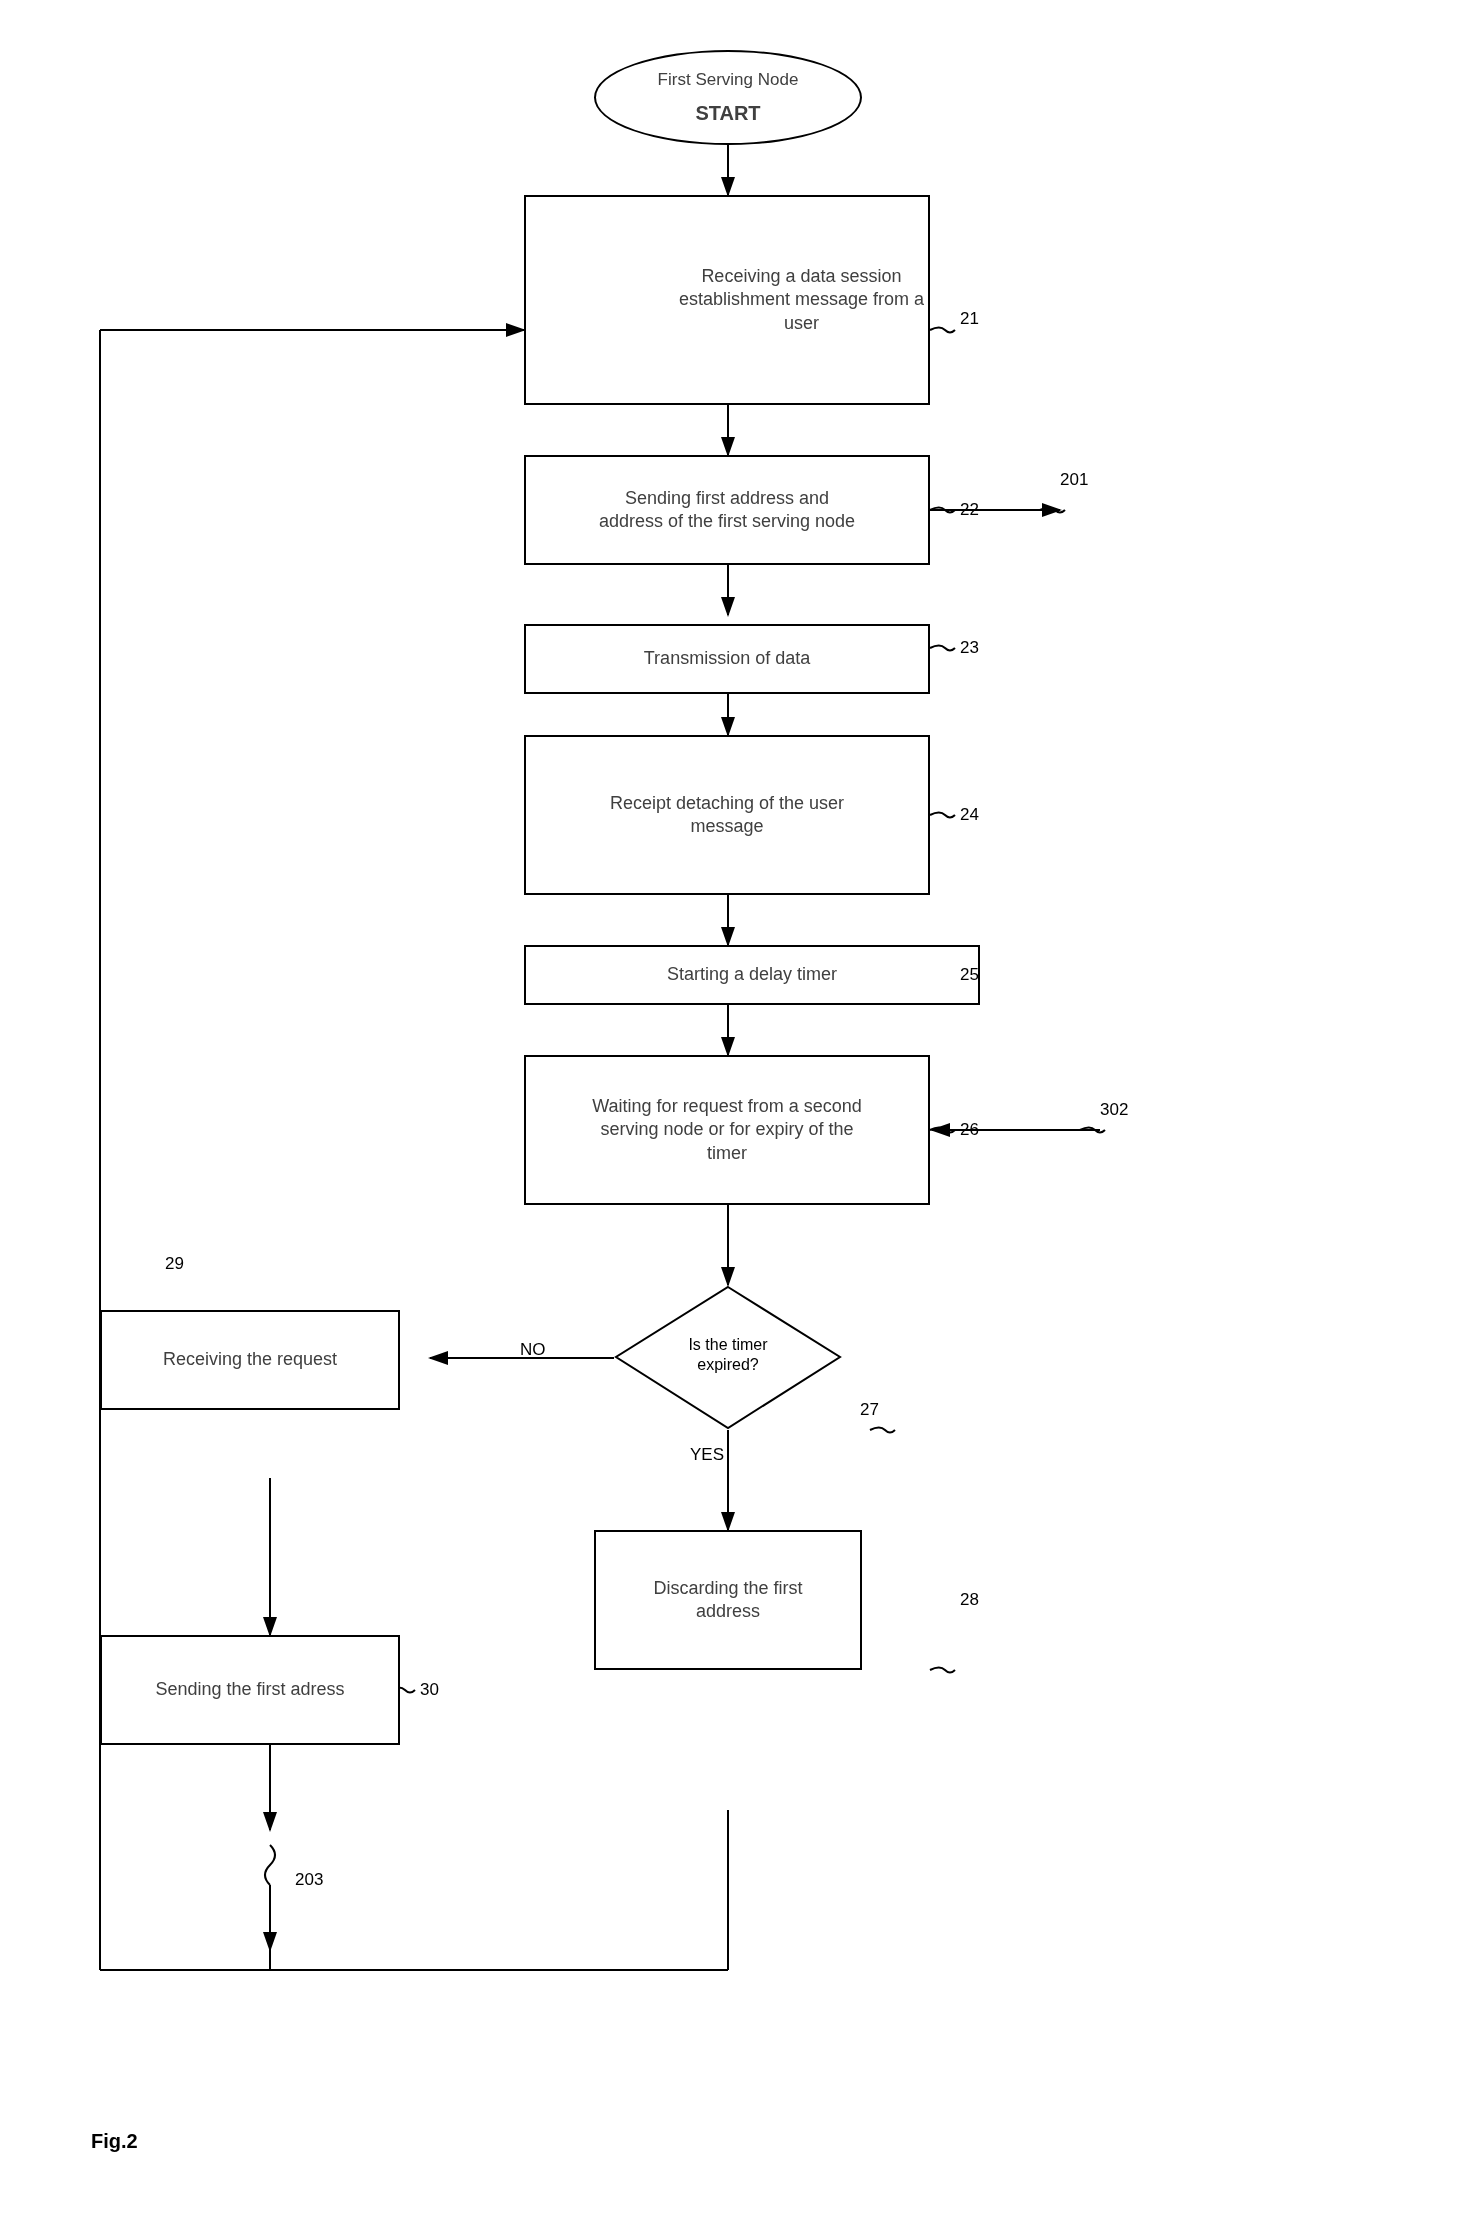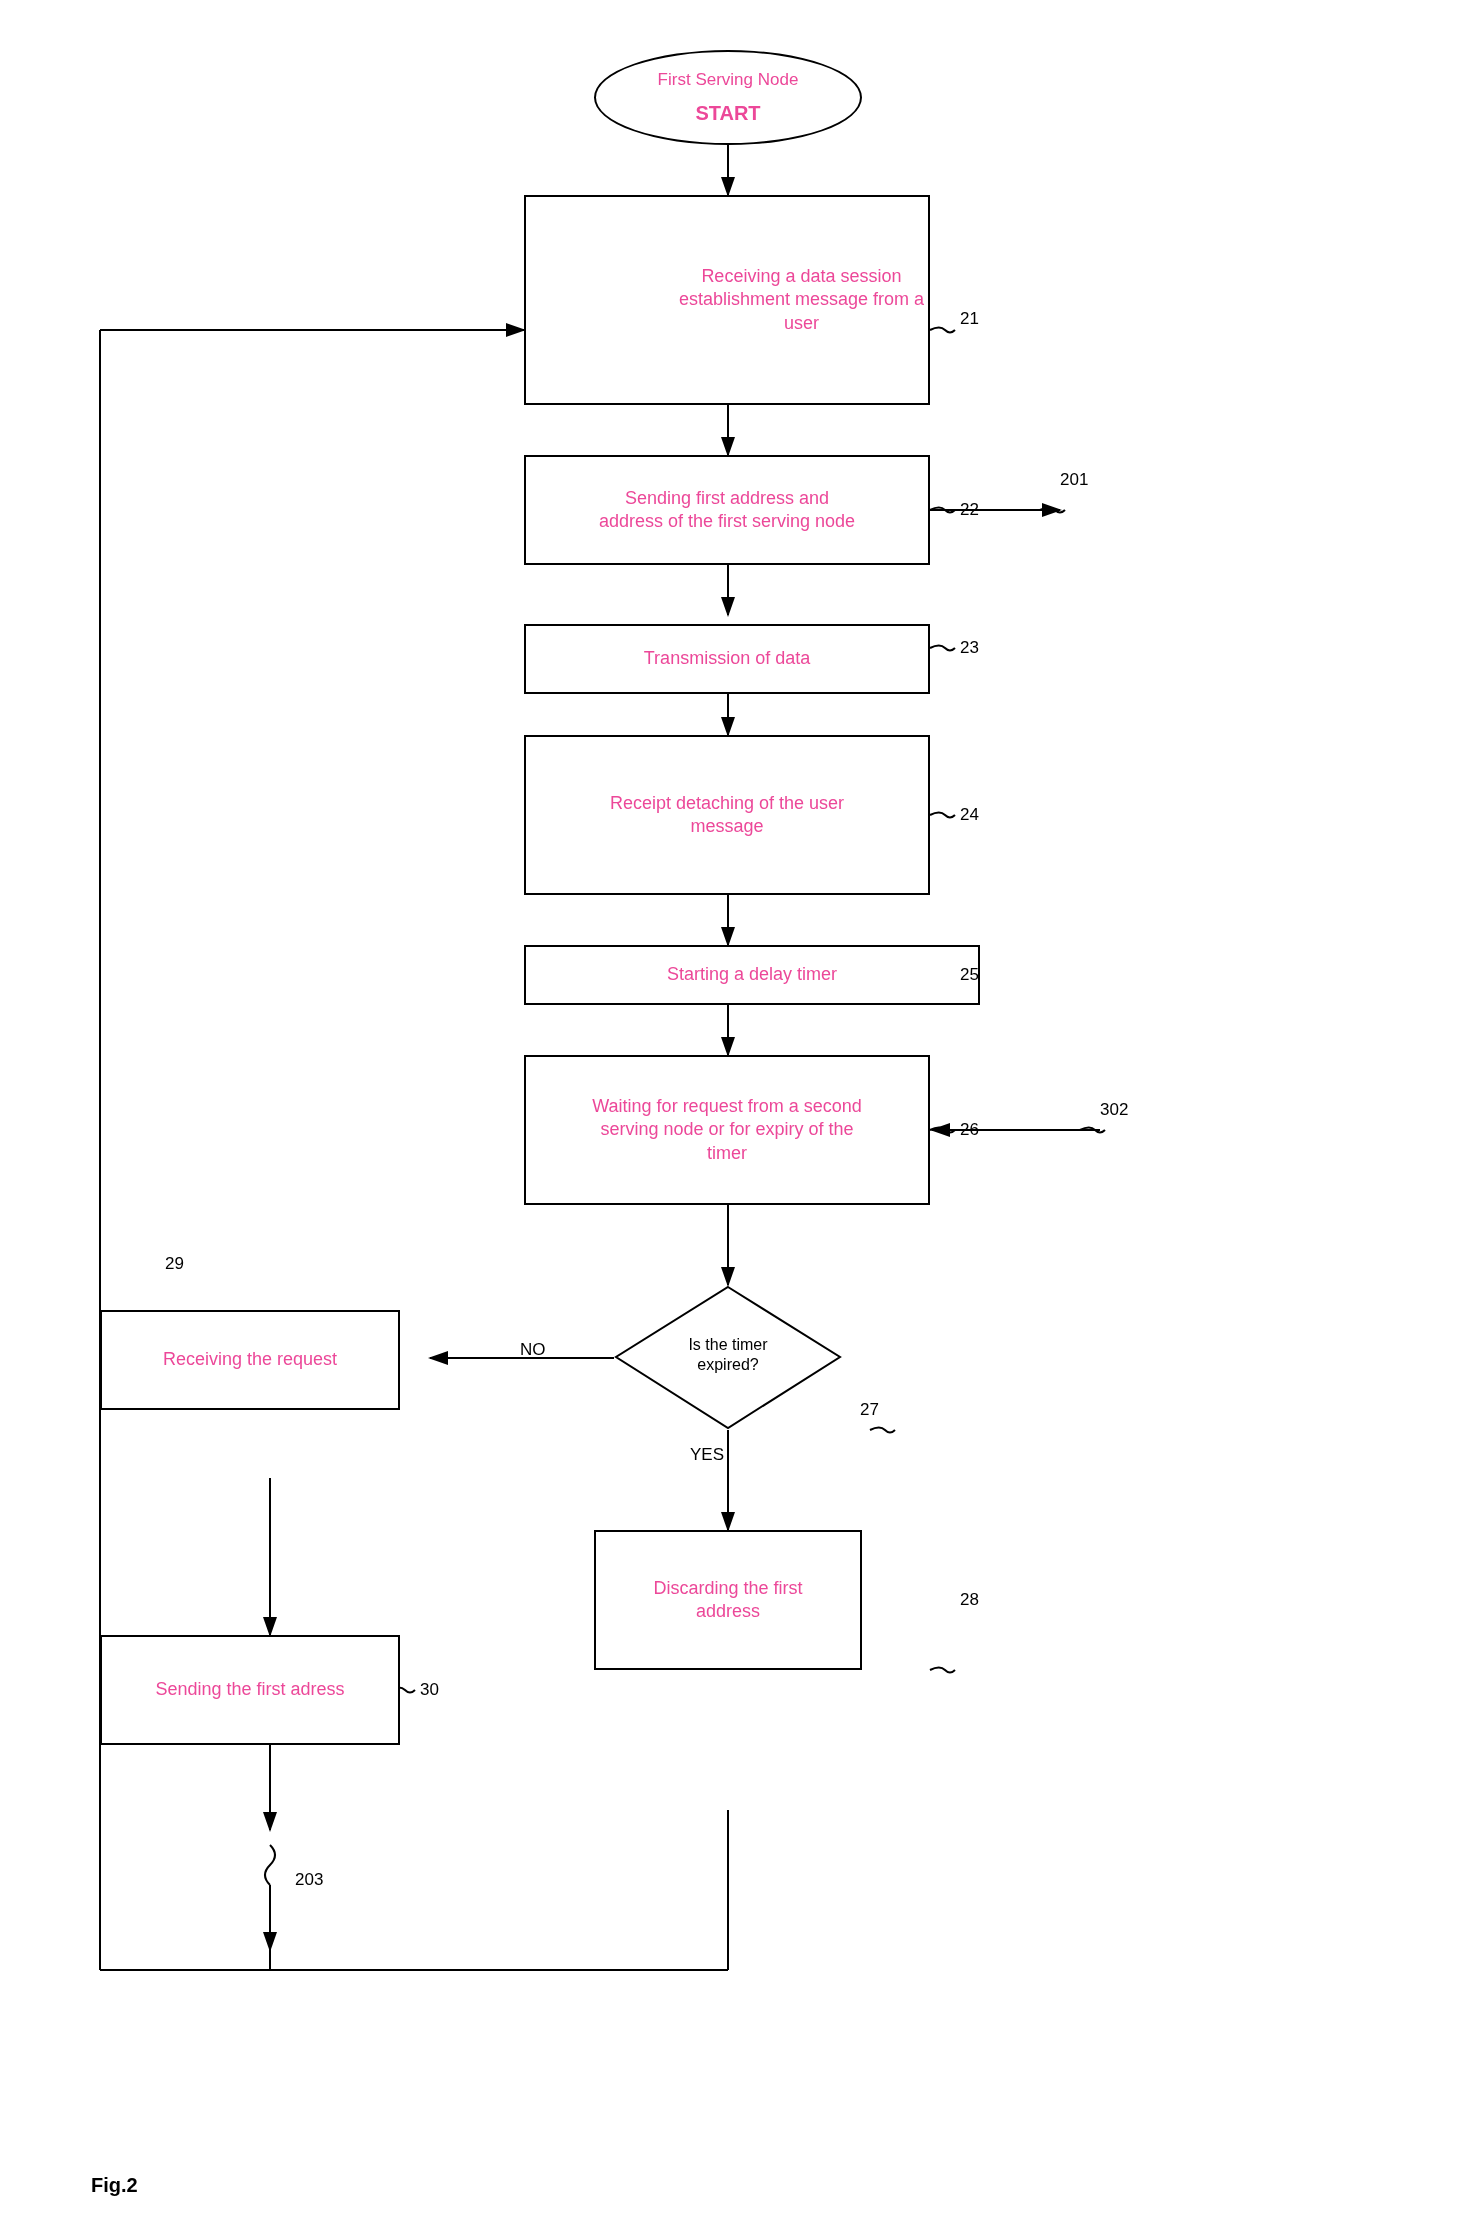--- a/index.html
+++ b/index.html
@@ -30,36 +30,35 @@
       background: #fff;
     }
     .rect {
       border: 2px solid #000;
       background: #fff;
     }
     .shape-text {
       font-size: 18px;
       line-height: 1.3;
       font-weight: normal;
-      color: #ec4899;
+      color: #404040;
       padding: 4px;
     }
     .label-text {
       position: absolute;
       font-size: 17px;
       color: #000;
       white-space: nowrap;
     }
     
     .fig-label {
       position: absolute;
       font-size: 20px;
       font-weight: bold;
       color: #000;
-      margin-top: 44px;
     }
     
     .svg-overlay {
       position: absolute;
       top: 0;
       left: 0;
       width: 1457px;
       height: 2218px;
       pointer-events: none;
     }

